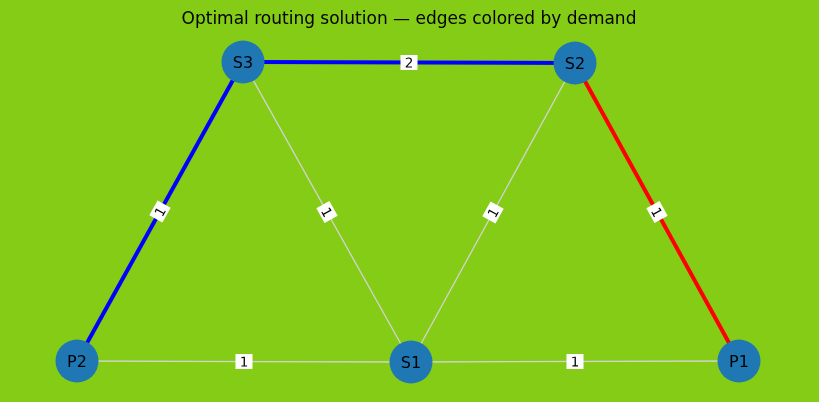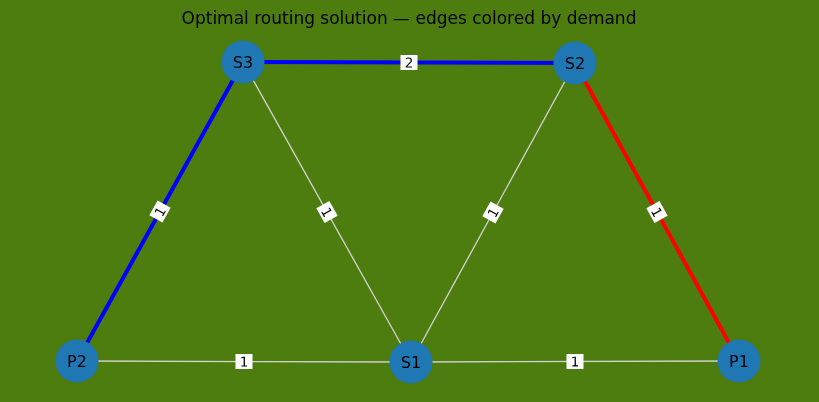--- a/index.html
+++ b/index.html
@@ -4,21 +4,21 @@
 <style>
   html, body {
     margin: 0;
     padding: 0;
     background: #ffffff;
   }
   .figure {
     position: relative;
     width: 819px;
     height: 402px;
-    background: #4d7c0f;
+    background: #84cc16;
     overflow: hidden;
   }
   svg text {
     font-family: "DejaVu Sans", "Liberation Sans", sans-serif;
     fill: #000000;
   }
   .chart-title {
     font-size: 17px;
     text-anchor: middle;
   }

